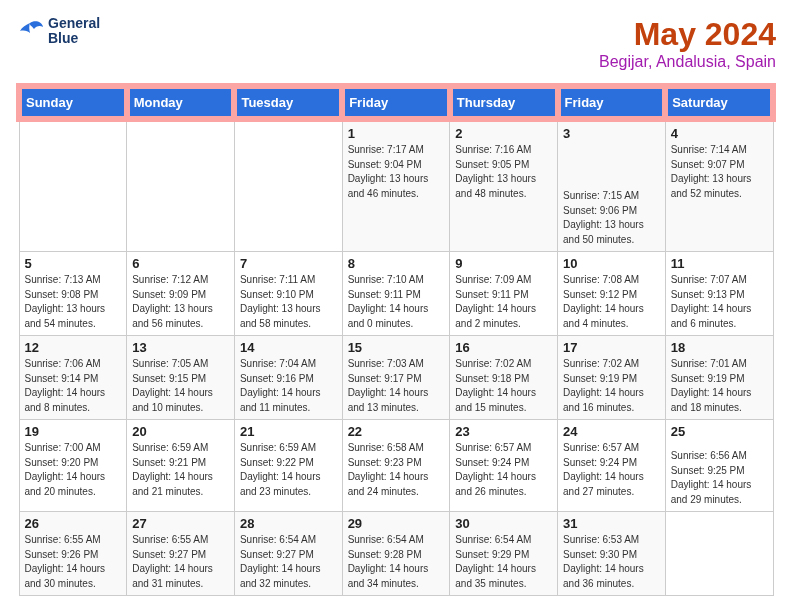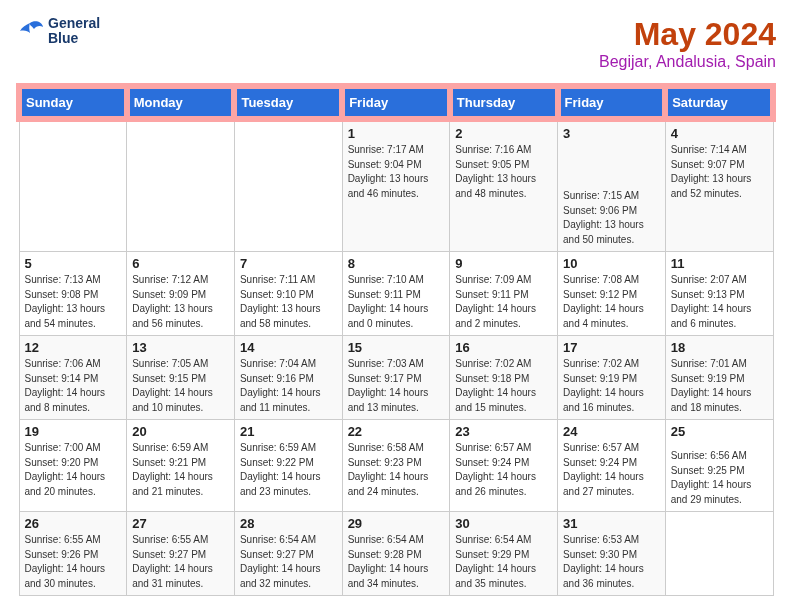--- a/index.html
+++ b/index.html
@@ -188,21 +188,21 @@
         </td>
         <td>
           <span class="day-number">10</span>
           <div class="day-detail" style="white-space: pre-line;">Sunrise: 7:08 AM
 Sunset: 9:12 PM
 Daylight: 14 hours
 and 4 minutes.</div>
         </td>
         <td>
           <span class="day-number">11</span>
-          <div class="day-detail" style="white-space: pre-line;">Sunrise: 2:07 AM
+          <div class="day-detail" style="white-space: pre-line;">Sunrise: 7:07 AM
 Sunset: 9:13 PM
 Daylight: 14 hours
 and 6 minutes.</div>
         </td>
       </tr>
       <tr>
         <td>
           <span class="day-number">12</span>
           <div class="day-detail" style="white-space: pre-line;">Sunrise: 7:06 AM
 Sunset: 9:14 PM

